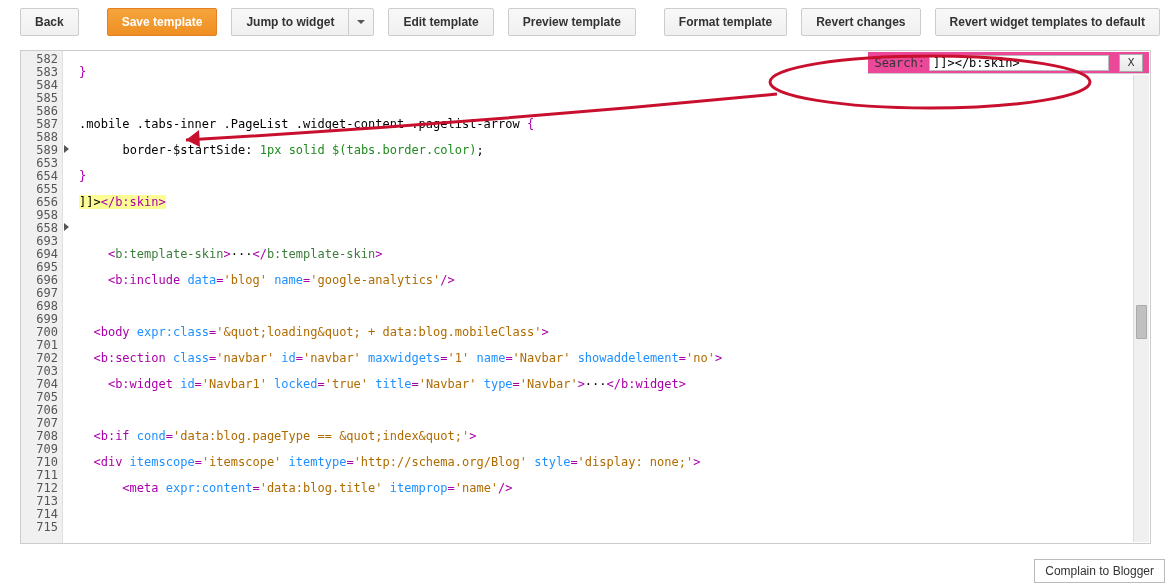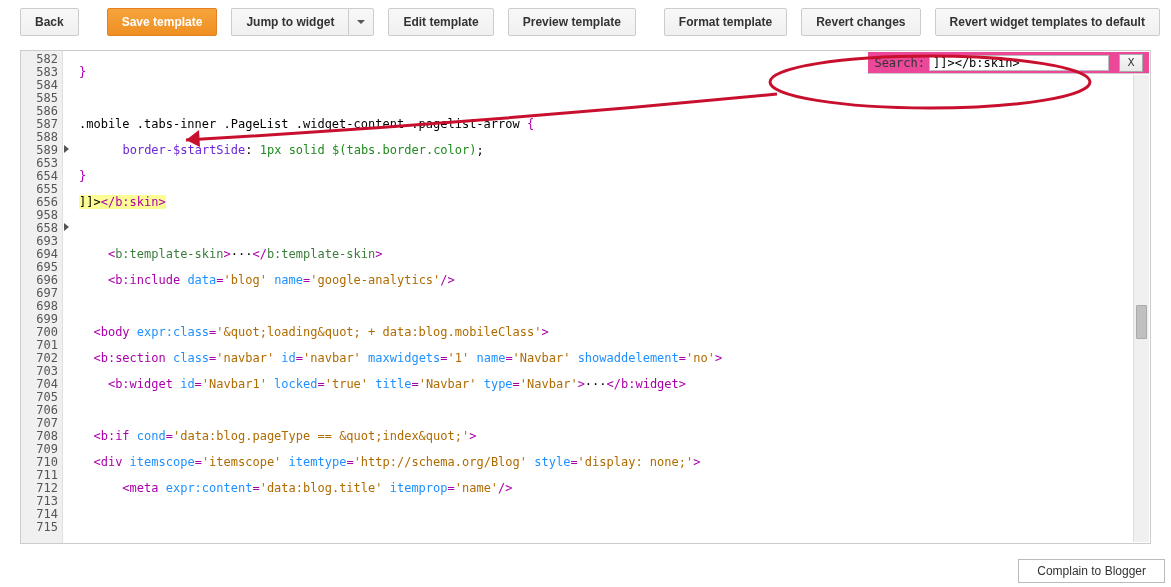--- a/index.html
+++ b/index.html
@@ -18,31 +18,31 @@
   .gutter div{height:13px;position:relative;}
   .fold{position:absolute;right:-11px;top:1px;width:0;height:0;border-top:4px solid transparent;border-bottom:4px solid transparent;border-left:5px solid #555;}
   .code{flex:1;padding:2px 4px 2px 16px;white-space:pre;overflow:hidden;color:#000;}
   .code div{height:13px;}
   .hl{background:#fdfd96;}
   .p{color:#aa00aa;}   
   .t{color:#aa00aa;}   
   .a{color:#1e90ff;}   
   .v{color:#b06b00;}   
   .n{color:#1f8b1f;}   
-  .k{color:#6d28d9;padding-left:29px;}      
+  .k{color:#000000;padding-left:29px;}      
   .tk{color:#3c7d3c;}
   .sel{color:#000;}
   .scrollbar{position:absolute;right:1px;top:24px;bottom:1px;width:16px;background:#f0f0f0;border-left:1px solid #ddd;}
   .scrollbar .thumb{position:absolute;left:2px;right:2px;top:230px;height:34px;background:#c0c0c0;border:1px solid #aaa;border-radius:1px;}
   .searchbar{position:absolute;right:1px;top:1px;height:22px;background:#ec4899;border-bottom:1px solid #ccc;display:flex;align-items:center;padding:0 6px;z-index:5;}
   .searchbar label{font-family:Consolas,Monaco,monospace;font-size:12px;margin-right:4px;}
   .searchbar input{font-family:Consolas,Monaco,monospace;font-size:12px;width:180px;height:16px;border:1px solid #bbb;padding:0 3px;}
   .xbtn{width:24px;height:18px;margin-left:10px;border:1px solid #aaa;background:linear-gradient(#f8f8f8,#e8e8e8);font-size:11px;text-align:center;line-height:16px;cursor:pointer;font-family:Consolas,Monaco,monospace;}
   svg.annot{position:absolute;left:0;top:0;pointer-events:none;z-index:10;}
-  .complain{position:absolute;right:6px;bottom:4px;border:1px solid #bbb;background:#fff;padding:4px 18px;font-size:12px;cursor:pointer;}
+  .complain{position:absolute;right:6px;bottom:4px;border:1px solid #bbb;background:#fff;padding:4px 10px;font-size:12px;cursor:pointer;}
 </style>
 </head>
 <body>
 
 <div class="toolbar">
   <button class="btn">Back</button>
   <div style="width:40px"></div>
   <button class="btn primary">Save template</button>
   <div class="btn-group">
     <button class="btn">Jump to widget</button>

